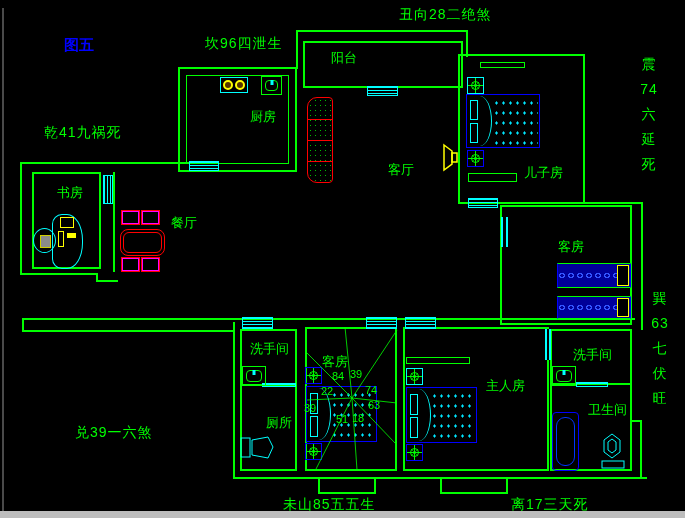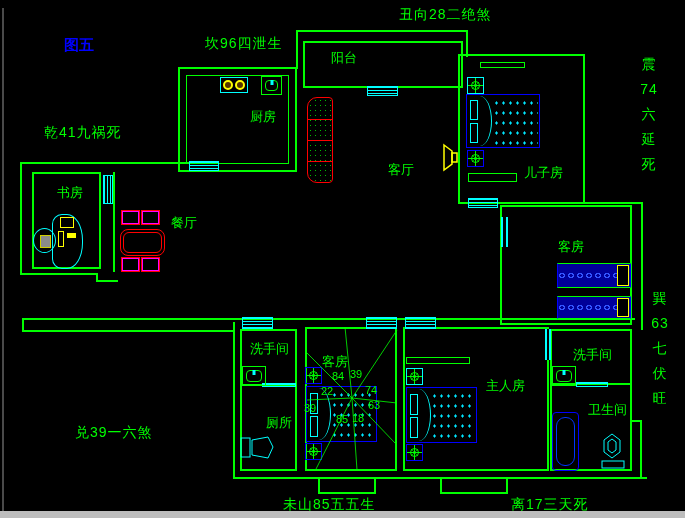--- a/index.html
+++ b/index.html
@@ -234,21 +234,21 @@
       <line x1="49" y1="73" x2="54" y2="145"></line>
       <line x1="49" y1="73" x2="92" y2="118"></line>
     </g>
   </svg>
   <span class="lbl num" style="left:332px;top:371px">84</span>
   <span class="lbl num" style="left:350px;top:369px">39</span>
   <span class="lbl num" style="left:321px;top:386px">22</span>
   <span class="lbl num" style="left:365px;top:385px">74</span>
   <span class="lbl num" style="left:304px;top:403px">39</span>
   <span class="lbl num" style="left:368px;top:400px">63</span>
-  <span class="lbl num" style="left:336px;top:414px">85</span>
+  <span class="lbl num" style="left:336px;top:414px">51</span>
   <span class="lbl num" style="left:352px;top:413px">18</span>
 
   <span class="lbl" style="left:250px;top:110px">厨房</span>
   <span class="lbl" style="left:331px;top:51px">阳台</span>
   <span class="lbl" style="left:388px;top:163px">客厅</span>
   <span class="lbl" style="left:524px;top:166px">儿子房</span>
   <span class="lbl" style="left:57px;top:186px">书房</span>
   <span class="lbl" style="left:171px;top:216px">餐厅</span>
   <span class="lbl" style="left:558px;top:240px">客房</span>
   <span class="lbl" style="left:250px;top:342px">洗手间</span>

